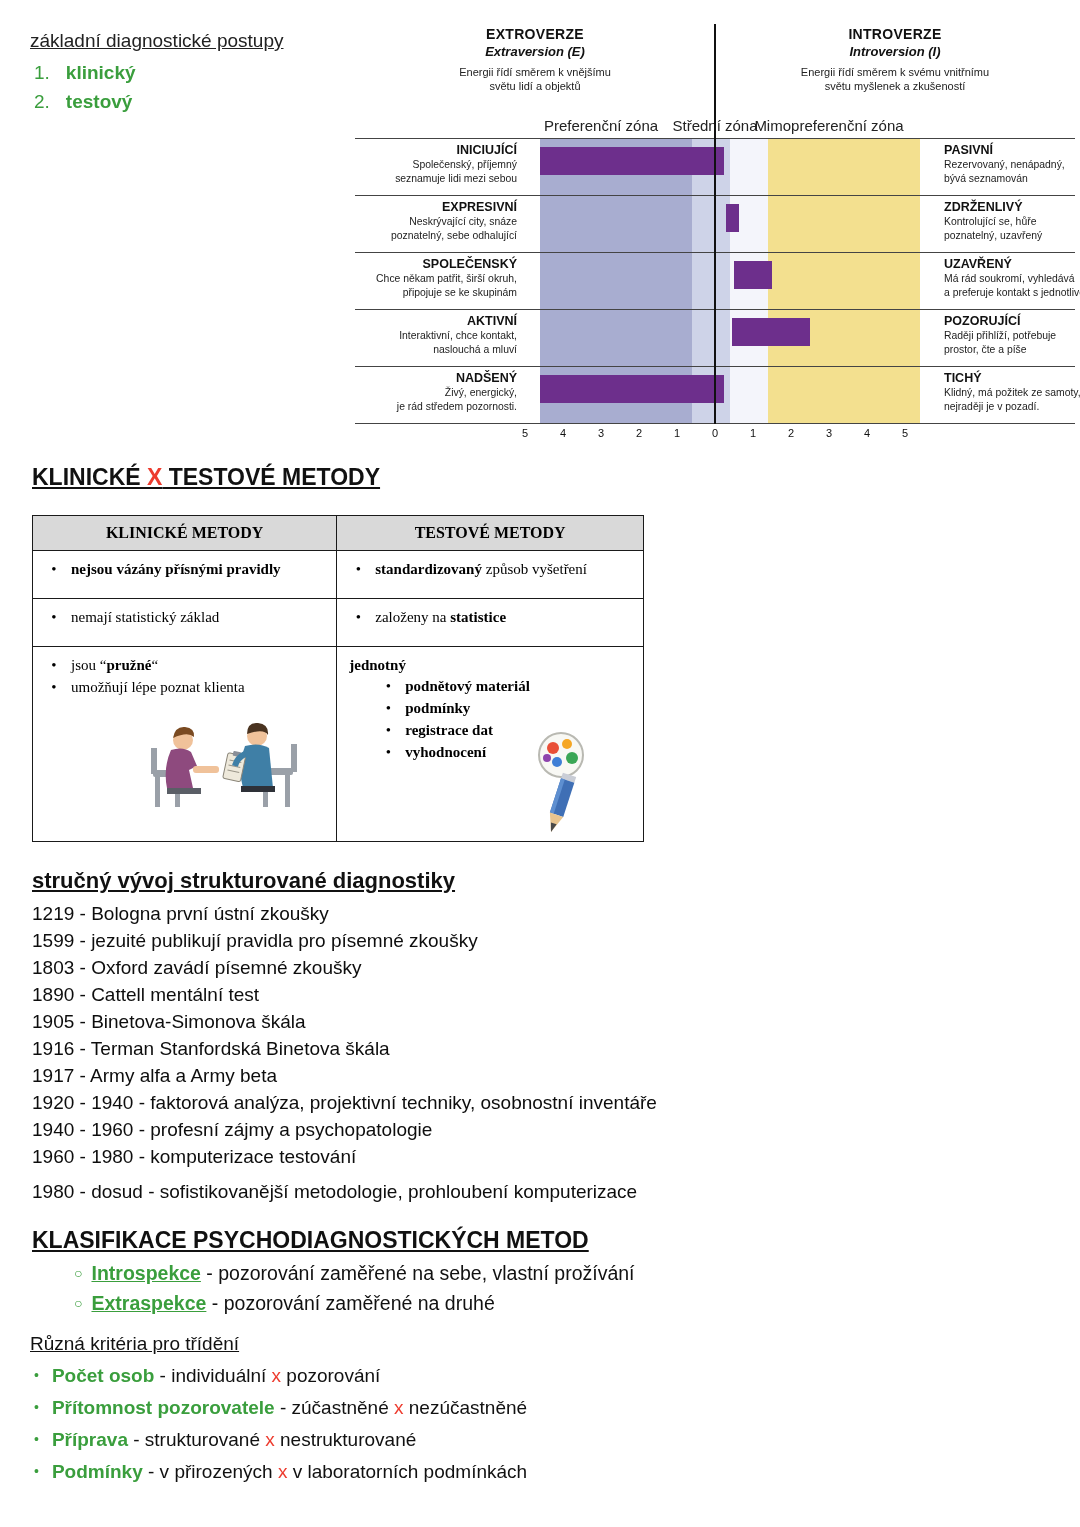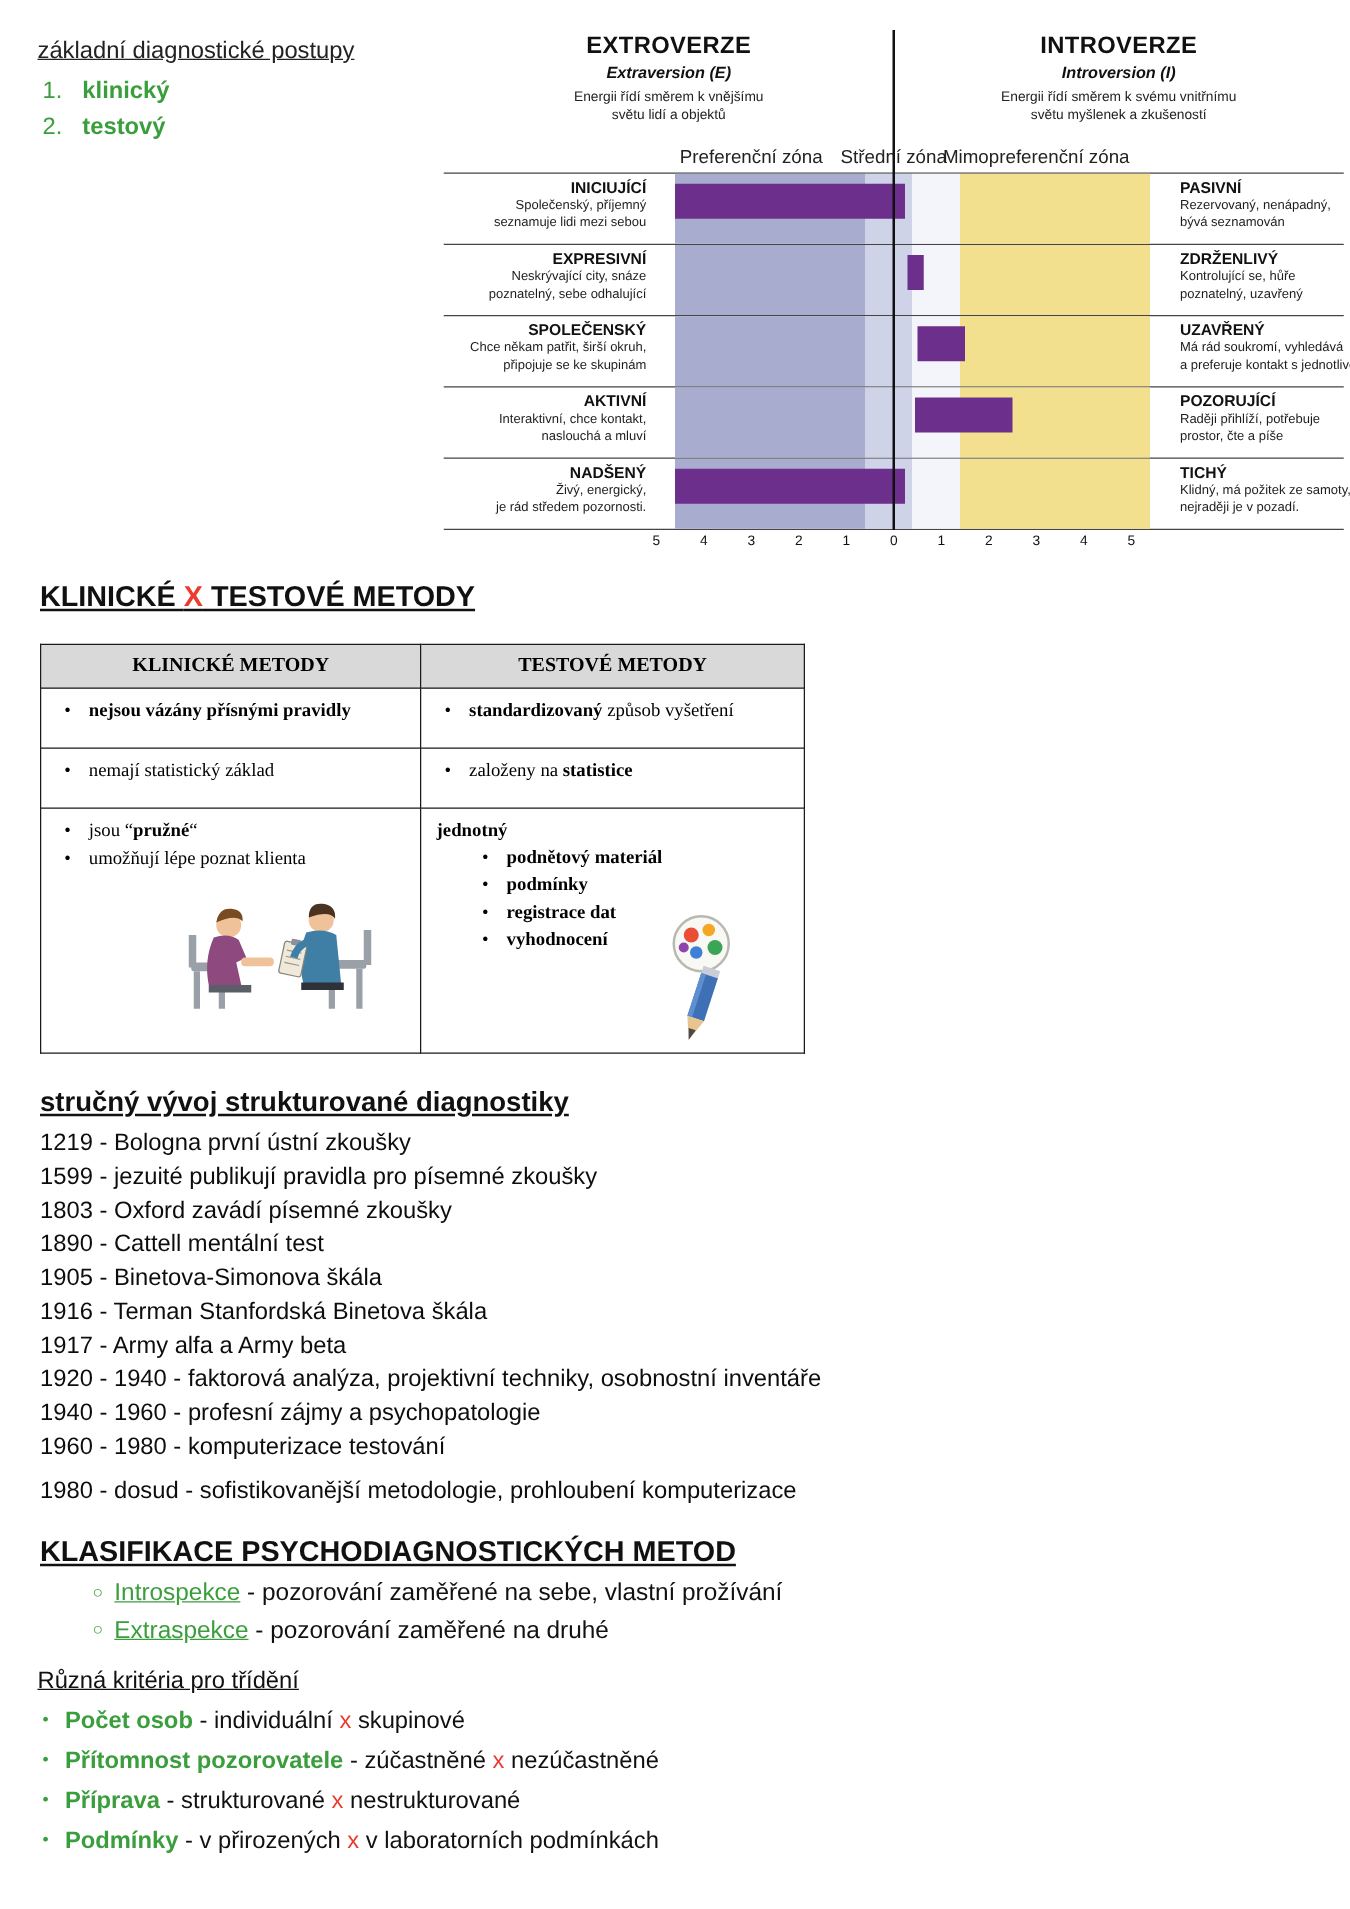--- a/index.html
+++ b/index.html
@@ -18,21 +18,21 @@
   .notes-item { font-size:19px; color:var(--green); margin-bottom:7px; }
   .notes-item .num { margin-right:16px; }
   .notes-item .term { font-weight:bold; }
 
   
   .chart { width:720px; }
   .chart-main { position:relative; }
   .center-line { position:absolute; left:359px; top:0; bottom:0; width:2px; background:#111; z-index:5; }
   .chart-headers { display:flex; height:92px; }
   .ch-half { width:360px; text-align:center; padding-top:2px; }
-  .ch-title { font-weight:bold; font-size:19px; letter-spacing:0.3px; }
+  .ch-title { font-weight:bold; font-size:14px; letter-spacing:0.3px; }
   .ch-sub { font-weight:bold; font-style:italic; font-size:13px; margin-top:2px; }
   .ch-desc { font-size:11px; margin-top:6px; line-height:1.3; white-space:pre-line; color:#222; }
   .zone-row { position:relative; height:22px; font-size:15px; color:#222; }
   .zone { position:absolute; bottom:4px; transform:translateX(-50%); white-space:nowrap; }
   .zone-1 { left:246px; } .zone-2 { left:360px; } .zone-3 { left:474px; }
   .facet-rows { border-bottom:1px solid #444; }
   .facet-row { display:grid; grid-template-columns:170px 380px 170px; border-top:1px solid #444; min-height:57px;gap:15px; }
   .fr-left { text-align:right; padding:4px 8px 4px 2px; }
   .fr-right { text-align:left; padding:4px 4px 4px 9px; }
   .fr-title { font-weight:bold; font-size:12.5px; }
@@ -72,21 +72,21 @@
   .clipart-pencil { position:absolute; right:48px; top:82px; width:72px; }
 
   
   .timeline { list-style:none; margin:6px 0 0 32px; font-size:19px; line-height:27px; color:#0d0d0d; }
   .tl-last { margin-top:8px; }
 
   
   .classification { margin:8px 0 0 74px; font-size:19.5px; }
   .class-item { margin-bottom:7px; }
   .circle-blt { color:var(--green); font-size:14px; margin-right:9px; vertical-align:2px; }
-  .class-term { color:var(--green); font-weight:normal; text-decoration:underline; }
+  .class-term { color:var(--green); font-weight:bold; text-decoration:underline; }
 
   
   .criteria-title { font-size:19px; text-decoration:underline; margin:18px 0 0 30px; color:#111; }
   .criteria { margin:10px 0 0 34px; font-size:19px; }
   .crit-item { margin-bottom:10px; }
   .crit-blt { color:var(--green); font-size:14px; margin-right:13px; vertical-align:2px; }
   .crit-term { color:var(--green); font-weight:bold;text-align:center; }
   .crit-x { color:var(--red); }
 </style>
 </head>
@@ -363,19 +363,19 @@
   </ul>
 
   <h2 class="h-main h-main2">KLASIFIKACE PSYCHODIAGNOSTICKÝCH METOD</h2>
   <div class="classification">
     <div class="class-item"><span class="circle-blt">○</span><span class="class-term">Introspekce</span><span> - pozorování zaměřené na sebe, vlastní prožívání</span></div>
     <div class="class-item"><span class="circle-blt">○</span><span class="class-term">Extraspekce</span><span> - pozorování zaměřené na druhé</span></div>
   </div>
 
   <div class="criteria-title">Různá kritéria pro třídění</div>
   <div class="criteria">
-    <div class="crit-item"><span class="crit-blt">•</span><span class="crit-term">Počet osob</span><span> - individuální </span><span class="crit-x">x</span><span> skupinové</span></div>
+    <div class="crit-item"><span class="crit-blt">•</span><span class="crit-term">Počet osob</span><span> - individuální </span><span class="crit-x">x</span><span> pozorování</span></div>
     <div class="crit-item"><span class="crit-blt">•</span><span class="crit-term">Přítomnost pozorovatele</span><span> - zúčastněné </span><span class="crit-x">x</span><span> nezúčastněné</span></div>
     <div class="crit-item"><span class="crit-blt">•</span><span class="crit-term">Příprava</span><span> - strukturované </span><span class="crit-x">x</span><span> nestrukturované</span></div>
     <div class="crit-item"><span class="crit-blt">•</span><span class="crit-term">Podmínky</span><span> - v přirozených </span><span class="crit-x">x</span><span> v laboratorních podmínkách</span></div>
   </div>
 
 </div>
 
 </body></html>

